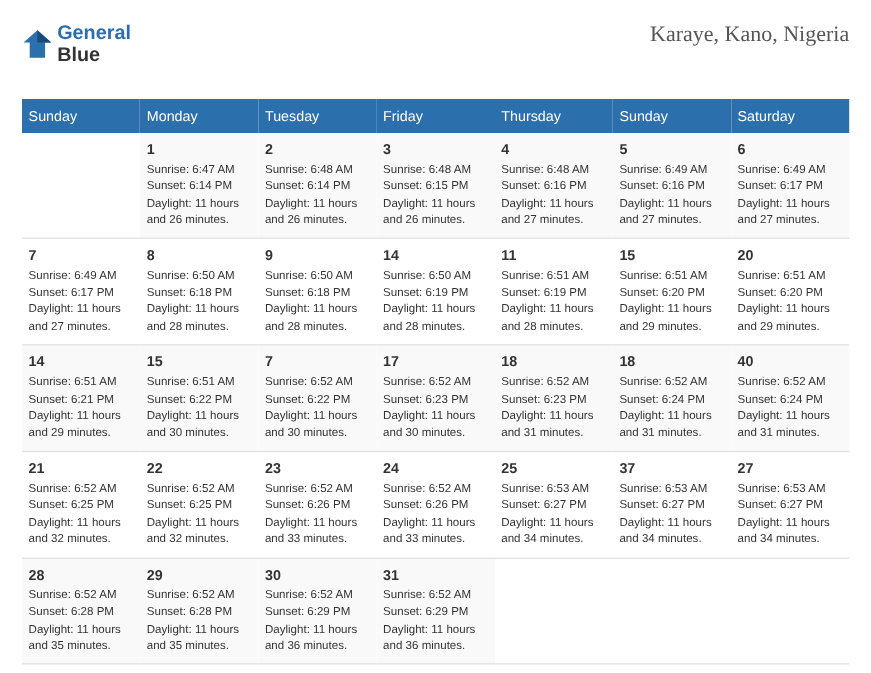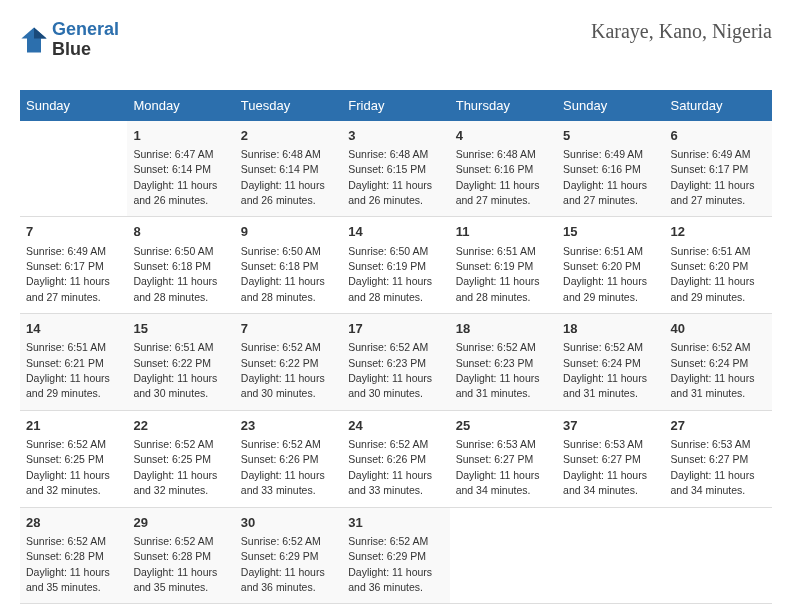--- a/index.html
+++ b/index.html
@@ -145,21 +145,21 @@
         <td><span class="day-num">8</span>
           <span class="day-info">Sunrise: 6:50 AM<br>Sunset: 6:18 PM<br>Daylight: 11 hours and 28 minutes.</span></td>
         <td><span class="day-num">9</span>
           <span class="day-info">Sunrise: 6:50 AM<br>Sunset: 6:18 PM<br>Daylight: 11 hours and 28 minutes.</span></td>
         <td><span class="day-num">14</span>
           <span class="day-info">Sunrise: 6:50 AM<br>Sunset: 6:19 PM<br>Daylight: 11 hours and 28 minutes.</span></td>
         <td><span class="day-num">11</span>
           <span class="day-info">Sunrise: 6:51 AM<br>Sunset: 6:19 PM<br>Daylight: 11 hours and 28 minutes.</span></td>
         <td><span class="day-num">15</span>
           <span class="day-info">Sunrise: 6:51 AM<br>Sunset: 6:20 PM<br>Daylight: 11 hours and 29 minutes.</span></td>
-        <td><span class="day-num">12</span>
+        <td><span class="day-num">20</span>
           <span class="day-info">Sunrise: 6:51 AM<br>Sunset: 6:20 PM<br>Daylight: 11 hours and 29 minutes.</span></td>
       </tr>
       <tr>
         <td><span class="day-num">14</span>
           <span class="day-info">Sunrise: 6:51 AM<br>Sunset: 6:21 PM<br>Daylight: 11 hours and 29 minutes.</span></td>
         <td><span class="day-num">15</span>
           <span class="day-info">Sunrise: 6:51 AM<br>Sunset: 6:22 PM<br>Daylight: 11 hours and 30 minutes.</span></td>
         <td><span class="day-num">7</span>
           <span class="day-info">Sunrise: 6:52 AM<br>Sunset: 6:22 PM<br>Daylight: 11 hours and 30 minutes.</span></td>
         <td><span class="day-num">17</span>

